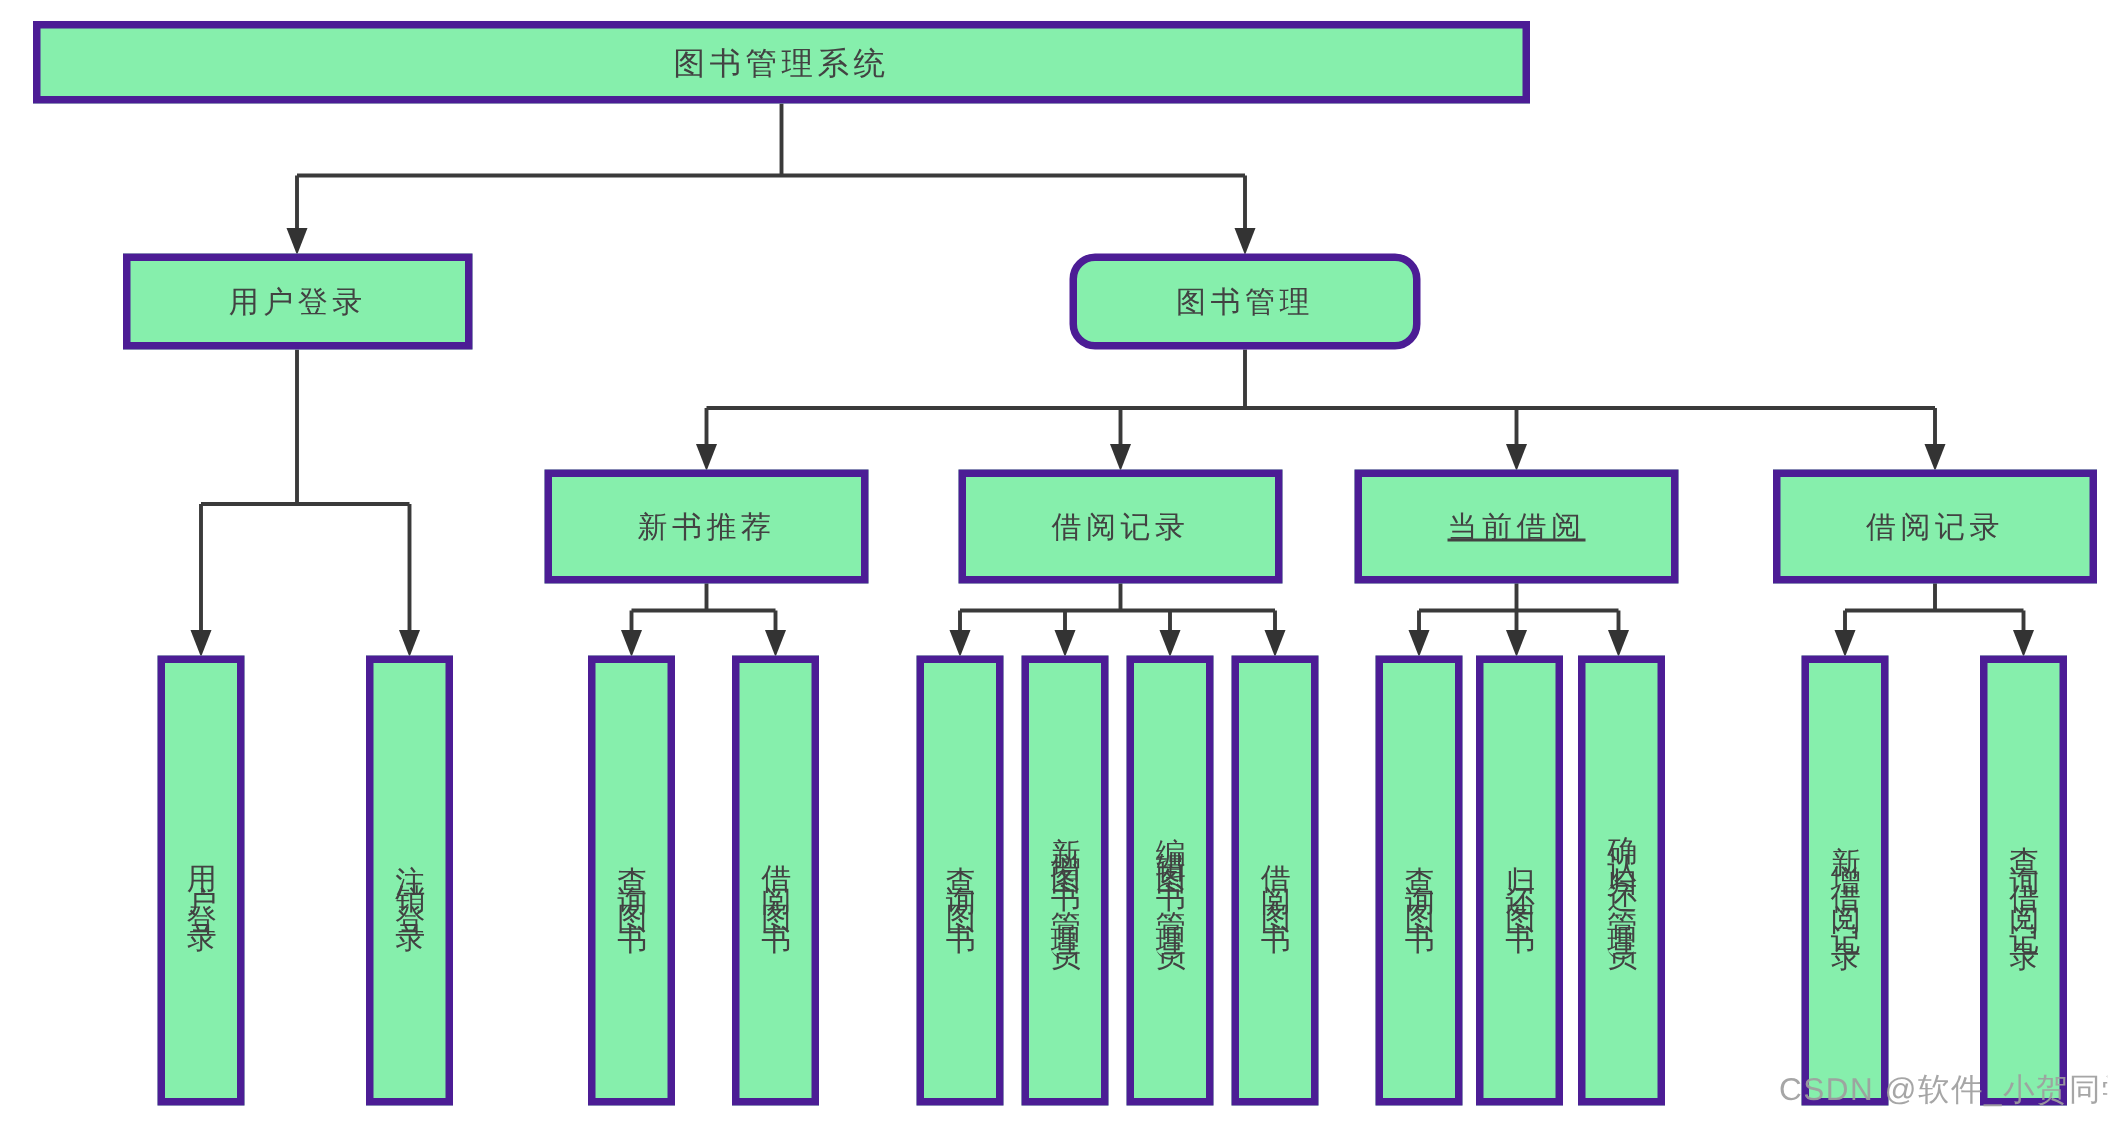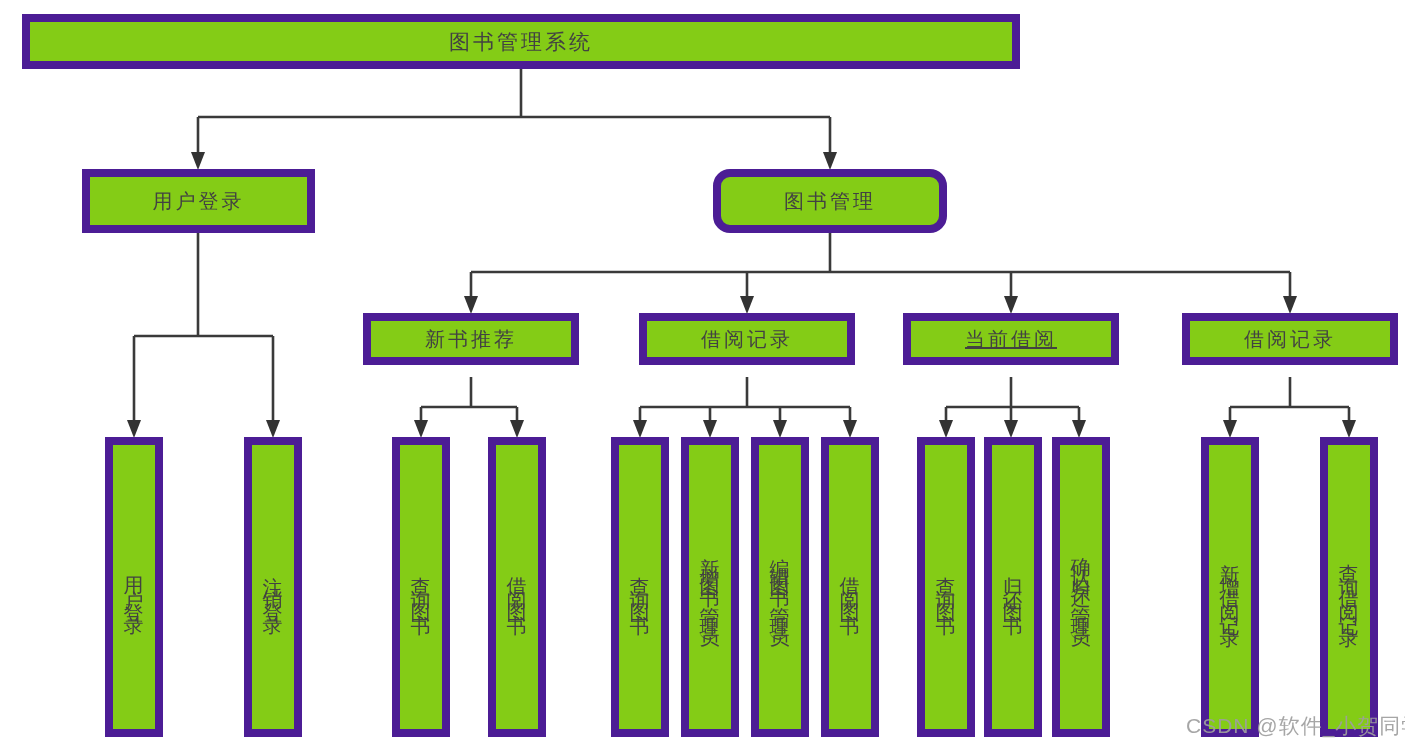--- a/index.html
+++ b/index.html
@@ -14,43 +14,43 @@
   #connector-layer {
     position: absolute;
     left: 0; top: 0;
     width: 1405px; height: 747px;
   }
   .cline { stroke: #3a3a3a; stroke-width: 2.6; fill: none; }
   .arrow { fill: #333333; stroke: none; }
   .box {
     position: absolute;
     box-sizing: border-box;
-    border: 8px solid #4c1d95;
-    background: #84cc16;
+    border: 5px solid #4c1d95;
+    background: #86efac;
     display: flex;
     align-items: center;
     justify-content: center;
     color: #424242;
   }
   .hbox {
     font-size: 20px;
     letter-spacing: 3px;
     white-space: nowrap;
   }
   .root-box { font-size: 21px; }
   .vbox {
     writing-mode: vertical-rl;
     text-orientation: mixed;
     font-size: 20px;
     letter-spacing: 13px;
     line-height: 1;
   }
   .vbox.tight { letter-spacing: 10px; }
   .l2 { top: 169px; height: 64px; }
-  .l3 { top: 313px; height: 52px; width: 216px; }
+  .l3 { top: 313px; height: 76px; width: 216px; }
   .leaf { top: 437px; height: 300px; width: 58px; }
   #watermark {
     position: absolute;
     left: 1186px;
     top: 712px;
     font-size: 21px;
     letter-spacing: 1px;
     color: rgba(158,158,158,0.92);
     white-space: nowrap;
     z-index: 5;

